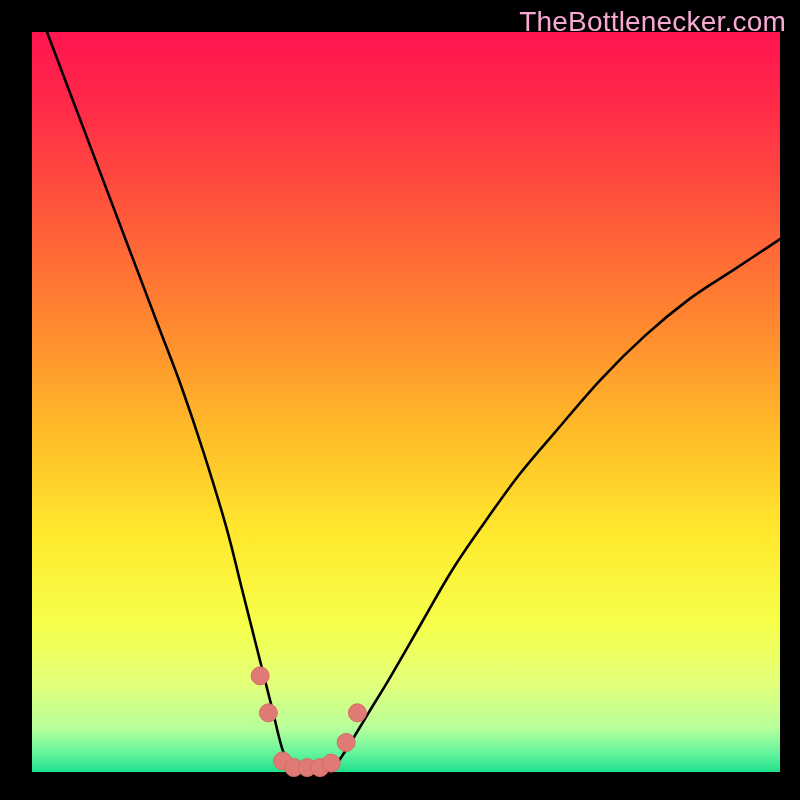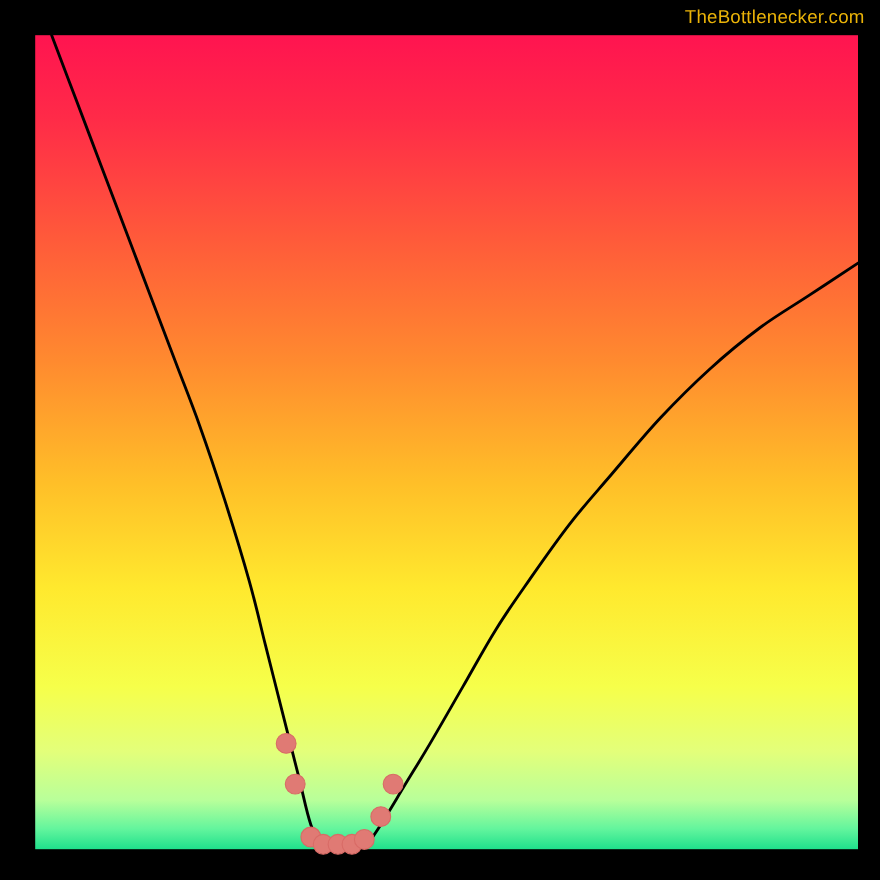--- a/index.html
+++ b/index.html
@@ -14,22 +14,22 @@
   .stage {
     position: relative;
     width: 800px;
     height: 800px;
     background: #000;
   }
   .watermark {
     position: absolute;
     top: 6px;
     right: 14px;
-    color: #eab308;
-    font-size: 17px;
+    color: #f9a8d4;
+    font-size: 28px;
     font-weight: 500;
     letter-spacing: 0.2px;
     z-index: 10;
   }
   svg.plot {
     position: absolute;
     left: 0;
     top: 0;
   }
 </style>

